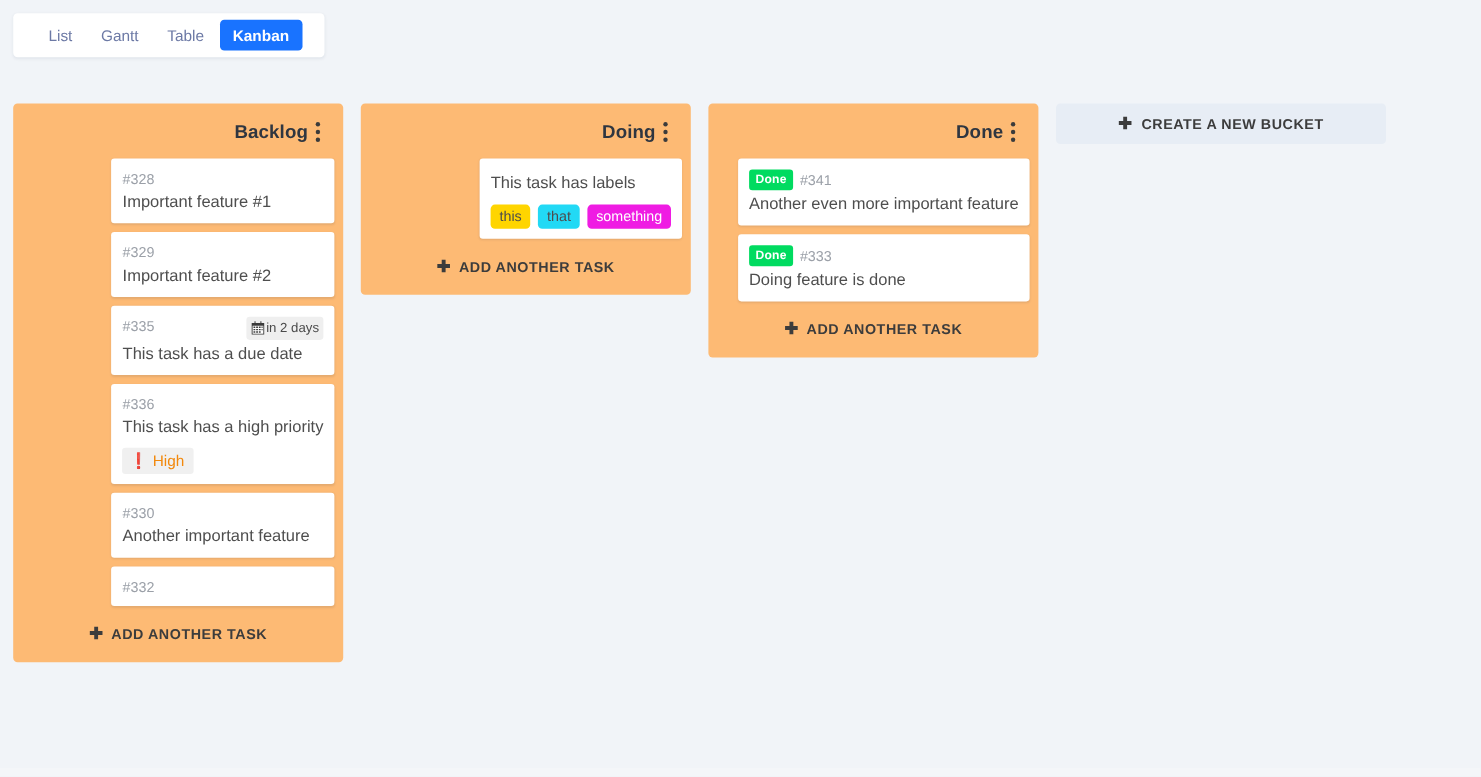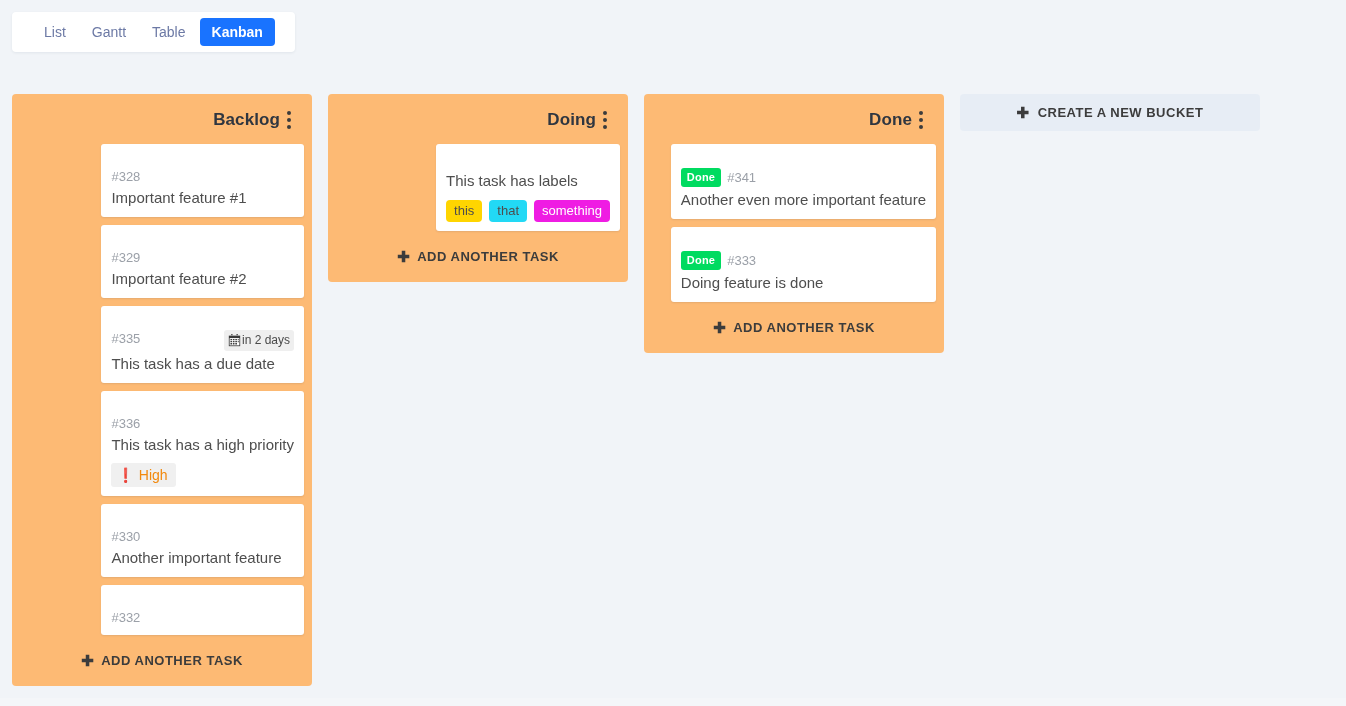--- a/index.html
+++ b/index.html
@@ -94,21 +94,21 @@
     display: flex;
     flex-direction: column;
     gap: 8px;
     padding: 0 8px;
   }
 
   .task-card {
     background: #ffffff;
     border-radius: 3px;
     box-shadow: 0 1px 2px rgba(19,42,73,.10);
-    padding: 24px 10px 9px 10px;
+    padding: 10px 10px 9px 10px;
     cursor: pointer;
   }
   .task-toprow {
     display: flex;
     align-items: flex-start;
     justify-content: space-between;
     gap: 8px;
     min-height: 17px;
   }
   .task-idgroup {

